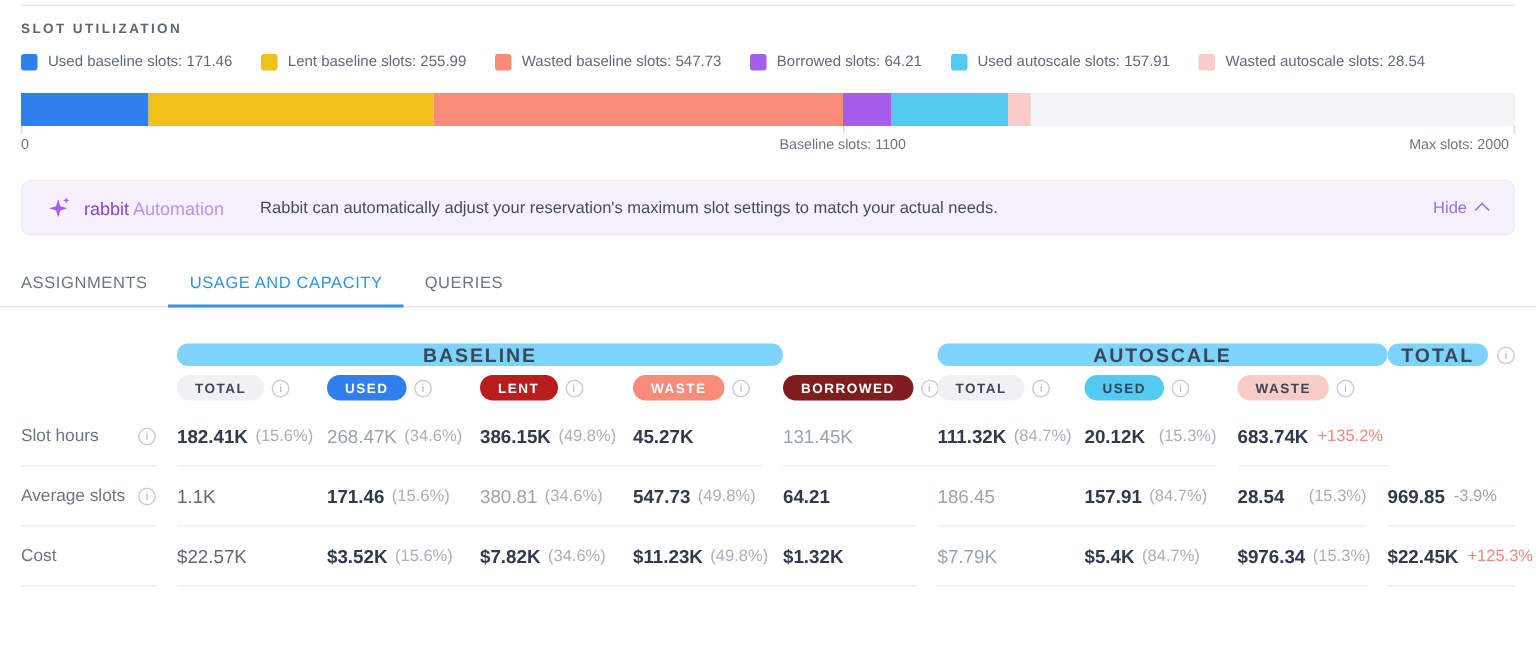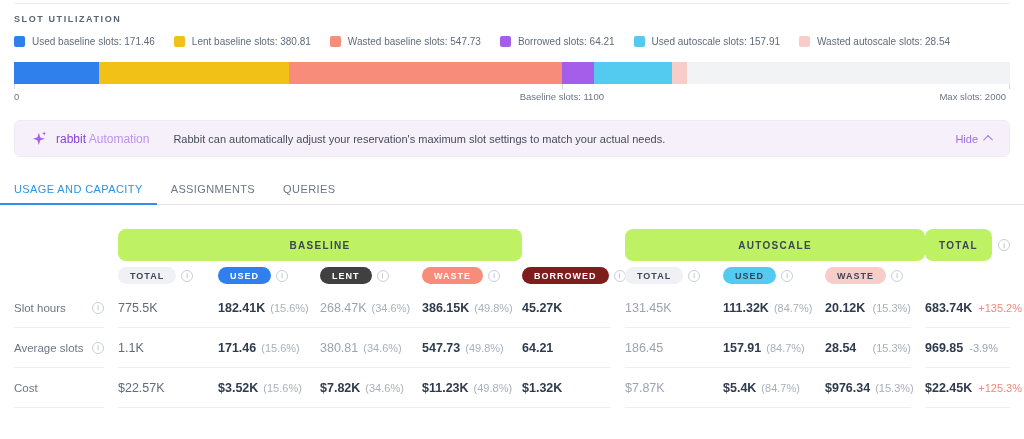--- a/index.html
+++ b/index.html
@@ -53,22 +53,22 @@
     cursor:pointer; position:relative; white-space:nowrap; }
   .tab.active { color:#2F93E0; }
   .tab.active::after { content:""; position:absolute; left:0; right:0; bottom:-1px;
     height:2px; background:#338FEB; }
 
   
   .table { margin:24px 14px 0 14px; }
   .grid-row { display:grid;
     grid-template-columns:104px 100px 102px 102px 100px 103px 98px 102px 100px 85px; }
   .group-row { margin-bottom:6px; }
-  .group-pill { background:#bef264; border-radius:8px; height:32px; display:flex;
-    align-items:center; justify-content:center; font-size:10px; font-weight:700;
+  .group-pill { background:#7dd3fc; border-radius:8px; height:15px; display:flex;
+    align-items:center; justify-content:center; font-size:13px; font-weight:700;
     letter-spacing:1.3px; color:#3C4656; }
   .group-total-wrap { display:flex; align-items:center; gap:6px; }
   .group-total-wrap .group-pill { flex:1; }
   .pill-row { margin-bottom:4px; }
   .pill-cell { display:flex; align-items:center; gap:5px; }
   .col-pill { display:inline-flex; align-items:center; height:17px; padding:0 12px;
     border-radius:9px; font-size:9px; font-weight:700; letter-spacing:1px; }
   .info-icon { width:12px; height:12px; border:1px solid #C9CFD6; border-radius:50%;
     display:inline-flex; align-items:center; justify-content:center; font-size:7.5px;
     color:#A8B1BB; font-style:normal; flex:none; cursor:pointer; }
@@ -92,21 +92,21 @@
 
   <div class="section-title">SLOT UTILIZATION</div>
 
   <div class="legend" id="legend">
       <div class="legend-item">
         <div class="swatch" style="background: rgb(47, 128, 237);"></div>
         <div class="legend-label">Used baseline slots: 171.46</div>
       </div>
       <div class="legend-item">
         <div class="swatch" style="background: rgb(242, 193, 24);"></div>
-        <div class="legend-label">Lent baseline slots: 380.81</div>
+        <div class="legend-label">Lent baseline slots: 255.99</div>
       </div>
       <div class="legend-item">
         <div class="swatch" style="background: rgb(248, 140, 123);"></div>
         <div class="legend-label">Wasted baseline slots: 547.73</div>
       </div>
       <div class="legend-item">
         <div class="swatch" style="background: rgb(165, 94, 234);"></div>
         <div class="legend-label">Borrowed slots: 64.21</div>
       </div>
       <div class="legend-item">
@@ -147,22 +147,22 @@
       <span class="brand"><span class="brand-name">rabbit</span> <span class="brand-suffix">Automation</span></span>
       <span class="banner-desc">Rabbit can automatically adjust your reservation's maximum slot settings to match your actual needs.</span>
       <span class="hide-btn">
           <span>Hide</span>
           <span class="chevron-up"></span>
         </span>
     </div>
   </div>
 
   <div class="tabs" id="tabs">
+      <div class="tab">ASSIGNMENTS</div>
       <div class="tab active">USAGE AND CAPACITY</div>
-      <div class="tab">ASSIGNMENTS</div>
       <div class="tab">QUERIES</div>
     </div>
 
   <div class="table" id="table">
       <div class="grid-row group-row">
         <div class="group-pill" style="grid-column: 2 / 6;">BASELINE</div>
         <div class="group-pill" style="grid-column: 7 / 10;">AUTOSCALE</div>
         <div class="group-total-wrap" style="grid-column: 10 / 11;">
           <div class="group-pill">TOTAL</div>
           <div class="info-icon">i</div>
@@ -172,21 +172,21 @@
         <div></div>
         <div class="pill-cell">
           <div class="col-pill" style="background: rgb(239, 241, 244); color: rgb(60, 70, 86);">TOTAL</div>
           <div class="info-icon">i</div>
         </div>
         <div class="pill-cell">
           <div class="col-pill" style="background: rgb(47, 128, 237); color: rgb(255, 255, 255);">USED</div>
           <div class="info-icon">i</div>
         </div>
         <div class="pill-cell">
-          <div class="col-pill" style="background: #404040; color: rgb(255, 255, 255);">LENT</div>
+          <div class="col-pill" style="background: #b91c1c; color: rgb(255, 255, 255);">LENT</div>
           <div class="info-icon">i</div>
         </div>
         <div class="pill-cell">
           <div class="col-pill" style="background: rgb(248, 140, 123); color: rgb(255, 255, 255);">WASTE</div>
           <div class="info-icon">i</div>
         </div>
         <div class="pill-cell">
           <div class="col-pill" style="background: #7f1d1d; color: rgb(255, 255, 255);">BORROWED</div>
           <div class="info-icon">i</div>
         </div>
@@ -203,23 +203,20 @@
           <div class="info-icon">i</div>
         </div>
         <div class="pill-cell"></div>
       </div>
       <div class="grid-row data-row">
         <div class="cell gap-r row-label">
           <span>Slot hours</span>
           <div class="info-icon">i</div>
         </div>
         <div class="cell">
-          <span class="val plain">775.5K</span>
-        </div>
-        <div class="cell">
           <span class="val strong">182.41K</span>
           <span class="pct">(15.6%)</span>
         </div>
         <div class="cell">
           <span class="val muted">268.47K</span>
           <span class="pct">(34.6%)</span>
         </div>
         <div class="cell">
           <span class="val strong">386.15K</span>
           <span class="pct">(49.8%)</span>
@@ -298,21 +295,21 @@
           <span class="pct">(34.6%)</span>
         </div>
         <div class="cell">
           <span class="val strong">$11.23K</span>
           <span class="pct">(49.8%)</span>
         </div>
         <div class="cell gap-r">
           <span class="val strong">$1.32K</span>
         </div>
         <div class="cell">
-          <span class="val muted">$7.87K</span>
+          <span class="val muted">$7.79K</span>
         </div>
         <div class="cell">
           <span class="val strong">$5.4K</span>
           <span class="pct">(84.7%)</span>
         </div>
         <div class="cell gap-r">
           <span class="val strong">$976.34</span>
           <span class="pct">(15.3%)</span>
         </div>
         <div class="cell">

